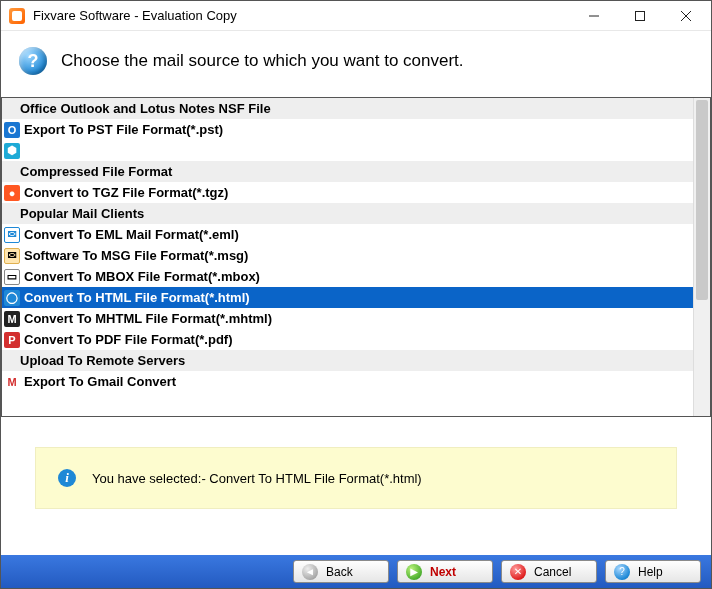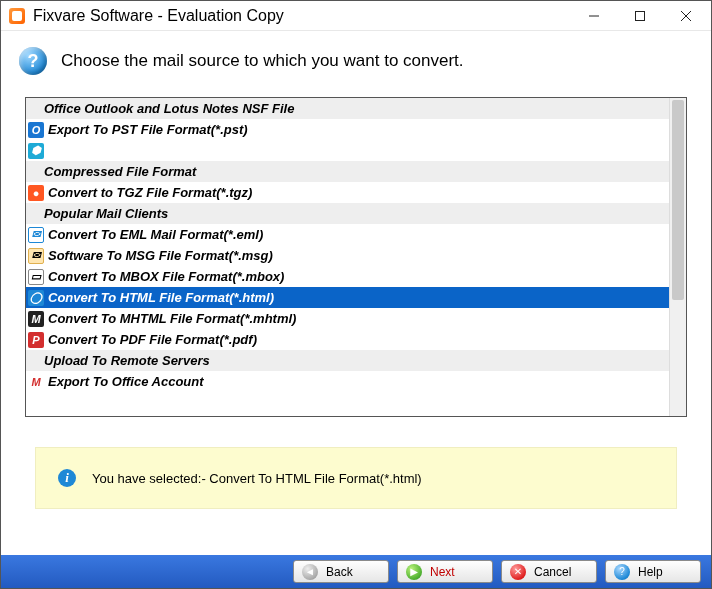--- a/index.html
+++ b/index.html
@@ -24,38 +24,38 @@
   width: 16px; height: 16px;
   margin-right: 8px;
   background: linear-gradient(135deg,#ff9a3c,#ff6200);
   border-radius: 3px;
   position: relative;
 }
 .titlebar .app-icon::after{
   content:"";position:absolute;left:3px;top:3px;width:10px;height:10px;
   background:#fff;border-radius:2px;
 }
-.titlebar .title { color:#000; font-size:16px; }
+.titlebar .title { color:#000; font-size:13px; }
 .titlebar .spacer { flex:1; }
 .win-btn {
   width:46px;height:30px;display:flex;align-items:center;justify-content:center;
   color:#222;
 }
 .win-btn svg{width:10px;height:10px;stroke:#222;stroke-width:1;fill:none;}
 .instruction-row{
   display:flex;align-items:center;gap:14px;padding:16px 18px 22px 18px;
 }
 .qmark-icon{
   width:28px;height:28px;border-radius:50%;
   background:radial-gradient(circle at 35% 30%, #9fd8ff, #1e88d6 70%, #0b5fa0);
   color:#fff;font-weight:bold;font-size:18px;display:flex;align-items:center;justify-content:center;
   box-shadow:inset -2px -2px 4px rgba(0,0,0,.25), inset 2px 2px 4px rgba(255,255,255,.5);
 }
 .instruction-text{color:#000;font-size:17px;}
-.listbox-wrap{padding:0 24px;font-style:italic;}
+.listbox-wrap{padding:0 0;}
 .listbox{
   border:1px solid #555;height:320px;overflow:hidden;position:relative;background:#fff;
 }
 .list-scroll{position:absolute;left:0;top:0;right:17px;bottom:0;overflow:hidden;}
 .scrollbar{position:absolute;right:0;top:0;width:17px;height:100%;background:#f0f0f0;border-left:1px solid #ddd;}
 .thumb{position:absolute;left:2px;right:2px;top:2px;height:200px;background:#c9c9c9;border-radius:2px;}
 .row{
   display:flex;align-items:center;height:21px;padding:0 2px;gap:4px;font-size:13px;font-weight:bold;color:#000;
 }
 .row.header{background:#eeeeee;padding-left:18px;font-weight:bold;}
@@ -90,21 +90,21 @@
 .btn{
   width:96px;height:23px;background:linear-gradient(#fefefe,#e6e6e6);
   border:1px solid #8a8a8a;border-radius:3px;display:flex;align-items:center;
   gap:8px;padding:0 8px;font-size:12px;color:#000;
 }
 .btn .bic{width:16px;height:16px;border-radius:50%;display:flex;align-items:center;justify-content:center;font-size:10px;color:#fff;}
 .bic-back{background:radial-gradient(circle at 35% 30%,#eee,#aaa 70%,#777);color:#333;}
 .bic-next{background:radial-gradient(circle at 35% 30%,#b9f27a,#4caf2f 70%,#2a7a18);}
 .bic-cancel{background:radial-gradient(circle at 35% 30%,#ff9a9a,#e02020 70%,#a00);}
 .bic-help{background:radial-gradient(circle at 35% 30%,#a8d8ff,#1e88d6 70%,#0b5fa0);}
-.btn.next-btn .lbl{color:#c00000;font-weight:normal;}
+.btn.next-btn .lbl{color:#c00000;font-weight:bold;}
 </style>
 </head>
 <body>
 
 <div class="titlebar">
   <div class="app-icon"></div>
   <div class="title">Fixvare Software - Evaluation Copy</div>
   <div class="spacer"></div>
   <div class="win-btn">
     <svg viewBox="0 0 10 10">
@@ -173,21 +173,21 @@
         </div>
         <div class="row option">
           <div class="ic ic-pdf">P</div>
           <span>Convert To PDF File Format(*.pdf)</span>
         </div>
         <div class="row header">
           <span>Upload To Remote Servers</span>
         </div>
         <div class="row option">
           <div class="ic ic-gmail">M</div>
-          <span>Export To Office Account</span>
+          <span>Export To Gmail Convert</span>
         </div>
       </div>
     <div class="scrollbar">
       <div class="thumb"></div>
     </div>
   </div>
 </div>
 
 <div class="info-panel">
   <div class="info-icon">i</div>

